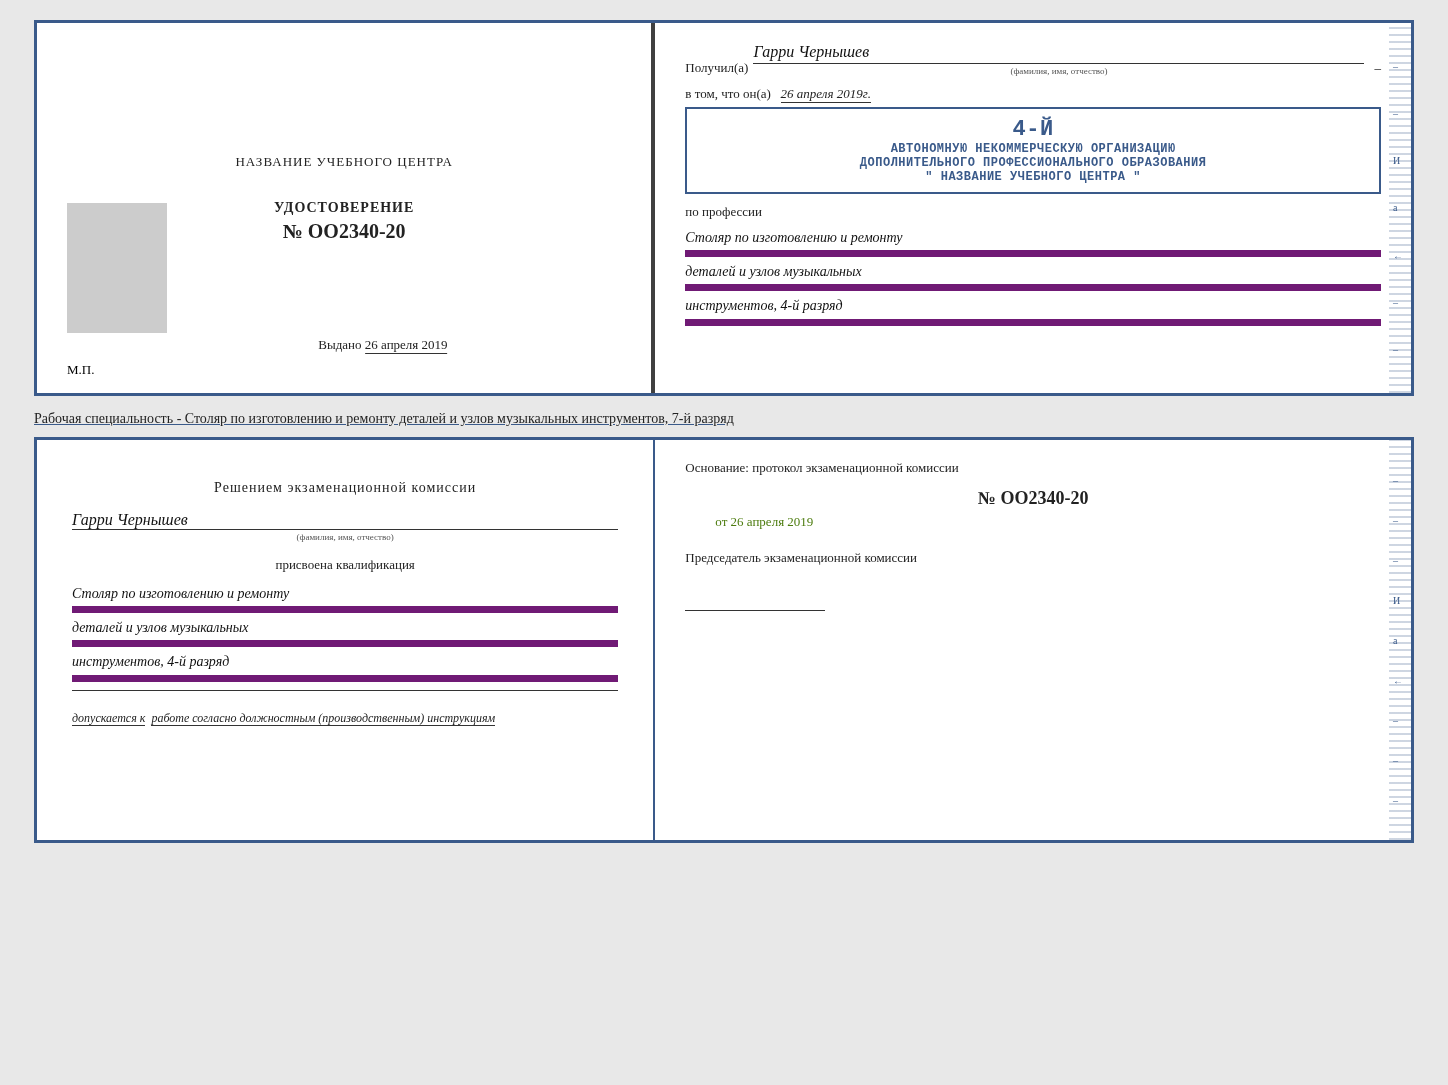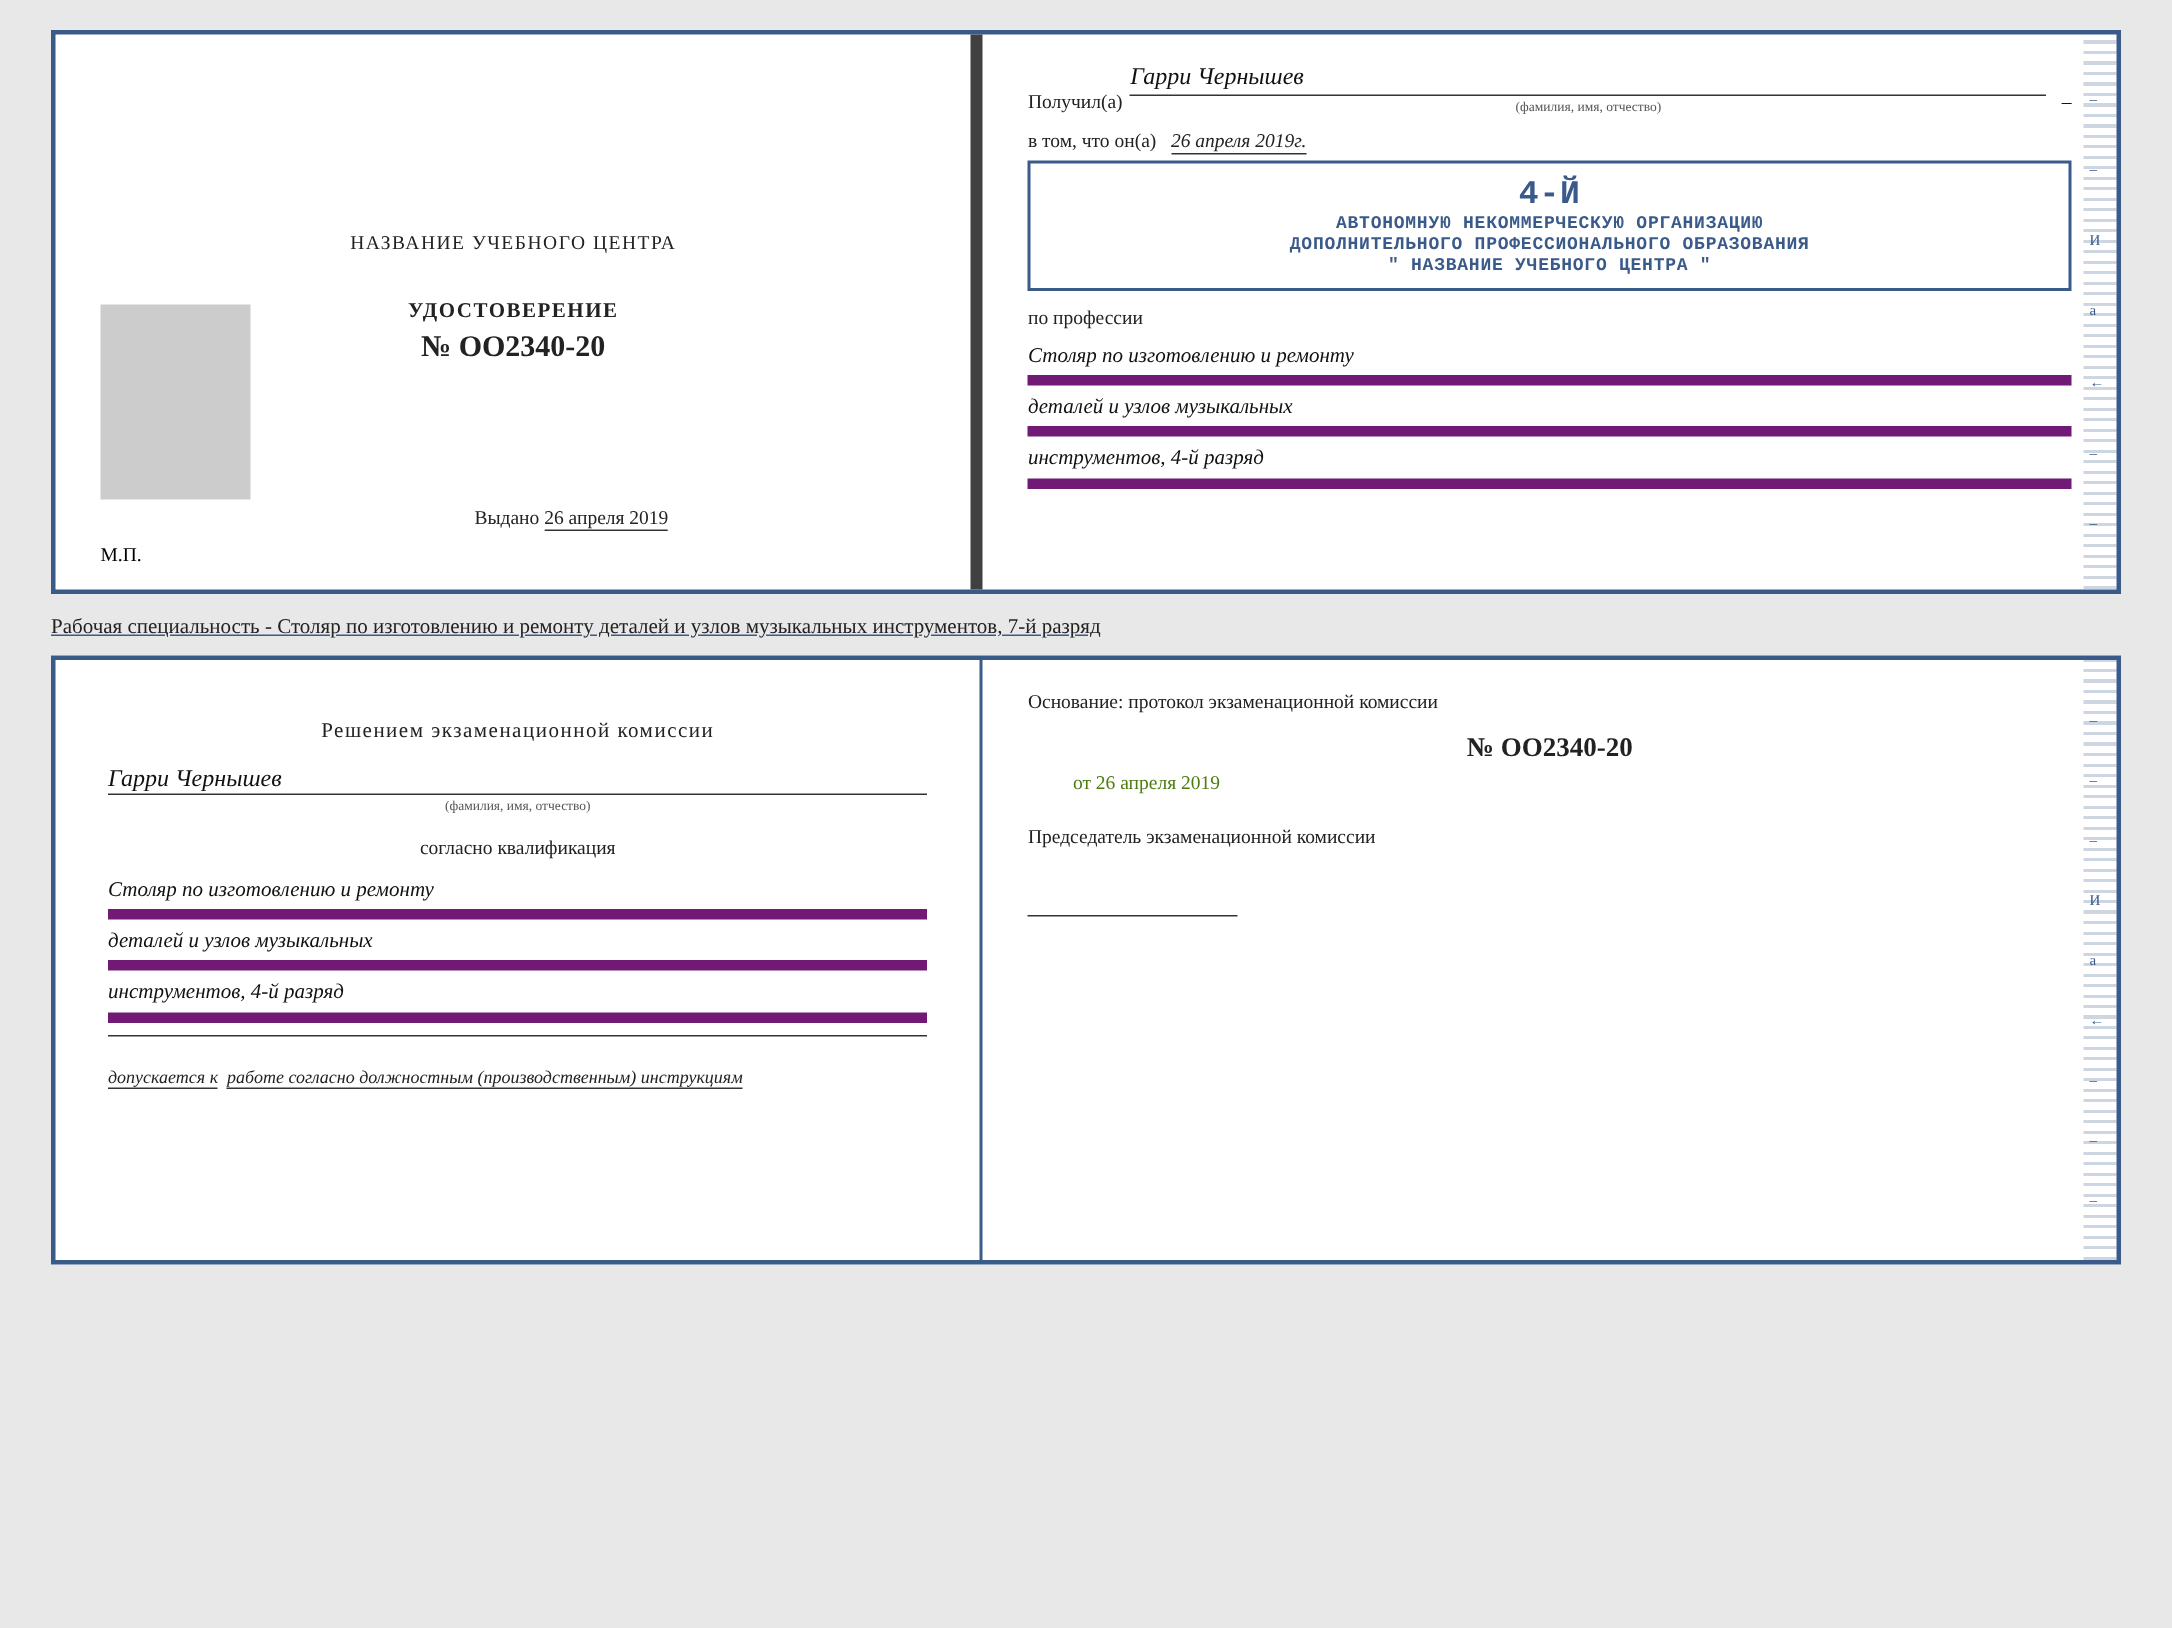--- a/index.html
+++ b/index.html
@@ -14,21 +14,21 @@
       padding: 20px;
       gap: 16px;
     }
 
     .document-container {
       width: 1380px;
     }
 
     .cert-left {
       width: 45%;
-      border-right: 8px solid #404040;
+      border-right: 4px solid #404040;
       padding: 18px 40px;
       display: flex;
       flex-direction: column;
       align-items: center;
       justify-content: center;
       position: relative;
     }
 
     .cert-right {
       width: 55%;
@@ -383,21 +383,21 @@
     <div style="display:flex; min-height:400px; position:relative;">
 
       <div class="cert-bottom-left">
         <div class="commission-title">Решением  экзаменационной  комиссии</div>
 
         <div style="margin-bottom:2px;">
           <span class="recipient-name-bottom">Гарри Чернышев</span>
           <span class="subtitle-small">(фамилия, имя, отчество)</span>
         </div>
 
-        <div class="prisvoena">согласно квалификация</div>
+        <div class="prisvoena">присвоена квалификация</div>
 
         <div class="profession-text">
           <span class="profession-line">Столяр по изготовлению и ремонту</span>
           <span class="profession-line">деталей и узлов музыкальных</span>
           <span class="profession-line">инструментов, 4-й разряд</span>
         </div>
 
         <div style="border-bottom:1px solid #333; margin: 8px 0;"></div>
 
         <div class="dopuskaetsya">

